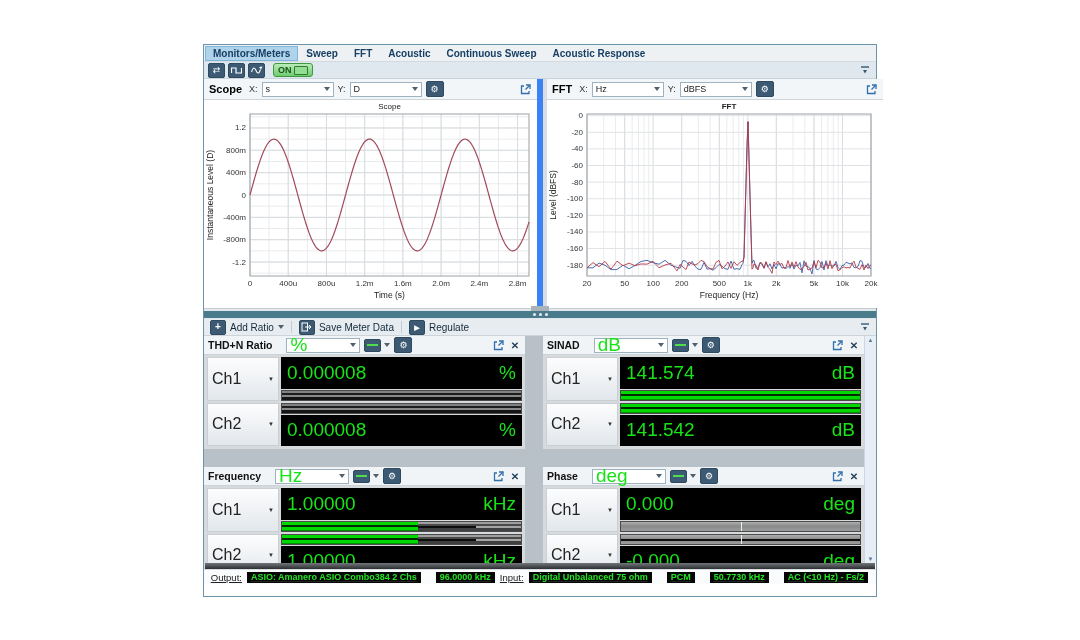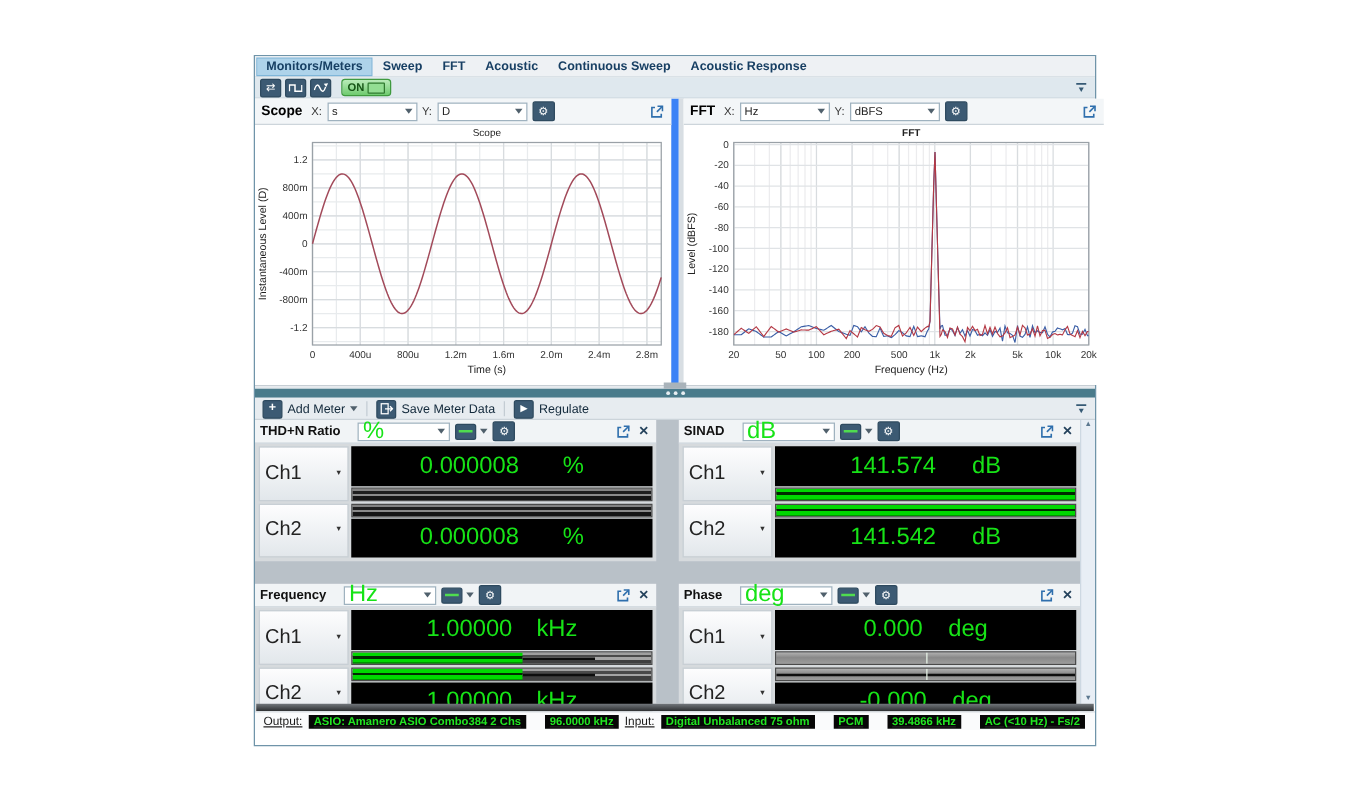--- a/index.html
+++ b/index.html
@@ -70,21 +70,21 @@
   .meter-glyph{width:15px;height:11px;background:#3c5a73;border:1px solid #2e4a5f;border-radius:2px;position:relative;}
   .meter-glyph::after{content:"";position:absolute;left:2px;right:2px;top:4px;height:2px;background:#4fdc4f;}
   .close-btn{width:12px;height:12px;color:#24425c;font-size:10px;font-weight:bold;display:flex;
              align-items:center;justify-content:center;}
   .m-body{flex:1;display:flex;flex-direction:column;padding:2px 3px 3px 3px;gap:2px;}
   .ch-row{flex:1;display:flex;gap:2px;min-height:0;}
   .ch-label{width:62px;flex:none;background:linear-gradient(#fdfdfe,#e2e7eb);border:1px solid #c8cfd5;
             display:flex;align-items:center;padding:0 4px;font-size:16px;color:#222;}
   .ch-caret{margin-left:auto;font-size:6px;color:#333;}
   .ch-stack{flex:1;display:flex;flex-direction:column;gap:1px;min-width:0;}
-  .display{flex:1;background:#000;display:flex;align-items:center;justify-content:center;padding:0 6px;min-height:0;}
+  .display{flex:1;background:#000;display:flex;align-items:center;justify-content:space-between;padding:0 6px;min-height:0;}
   .val{color:#17e317;font-size:19px;white-space:nowrap;}
   .unit{color:#17e317;font-size:19px;width:42px;text-align:right;margin-left:10px;white-space:nowrap;}
   .bar{height:11px;flex:none;position:relative;border:1px solid #4a4a4a;box-sizing:border-box;overflow:hidden;}
   .bar.s-dark{background:linear-gradient(180deg,#828282 0,#828282 2px,#1e1e1e 2px,#1e1e1e 4px,#8a8a8a 4px,#8a8a8a 6px,#151515 6px);}
   .bar.s-gray{background:linear-gradient(180deg,#b0b0b0,#898989 45%,#9c9c9c);}
   .bar.s-green{background:linear-gradient(180deg,#9f9f9f 0,#9f9f9f 2px,#4a4a4a 2px,#4a4a4a 4px,#a5a5a5 4px,#a5a5a5 6px,#3f3f3f 6px);}
   .bar .fill{position:absolute;left:0;top:0;bottom:0;
              background:linear-gradient(180deg,#00d800 0,#00d800 3px,#002a00 3px,#002a00 5px,#00d800 5px,#00d800 8px,#009300 8px);}
   .bar .peak{position:absolute;top:4px;height:2px;background:#0d0d0d;}
   .bar .ctick{position:absolute;top:0;bottom:0;width:1px;left:50%;background:#e7f3e7;}
@@ -342,21 +342,21 @@
     </div>
 
     <div class="hsplit">
       <div class="grip"></div>
       <span class="dots"></span>
     </div>
 
     <div class="meter-toolbar">
       <div class="mt-btn">
         <span class="sq">+</span>
-        <span>Add Meter</span>
+        <span>Add Ratio</span>
         <span class="caret"></span>
       </div>
       <div class="vline"></div>
       <div class="mt-btn">
         <span class="sq">
           <svg width="11" height="10" viewBox="0 0 11 10">
               <rect x="1" y="1" width="5.5" height="8" fill="none" stroke="#fff"></rect>
               <path d="M4,5 H9.5 M8,3 L10,5 L8,7" fill="none" stroke="#fff"></path>
             </svg>
         </span>
@@ -610,19 +610,19 @@
     <div class="statusbar">
       <span class="s-label">Output:</span>
       <span class="badge-group">
           <span class="badge">ASIO: Amanero ASIO Combo384 2 Chs</span>
           <span class="badge">96.0000 kHz</span>
         </span>
       <span class="s-label">Input:</span>
       <span class="badge-group">
           <span class="badge">Digital Unbalanced 75 ohm</span>
           <span class="badge">PCM</span>
-          <span class="badge">39.4866 kHz</span>
+          <span class="badge">50.7730 kHz</span>
           <span class="badge">AC (&lt;10 Hz) - Fs/2</span>
         </span>
     </div>
 
   </div>
 </div>
 
 </body></html>

